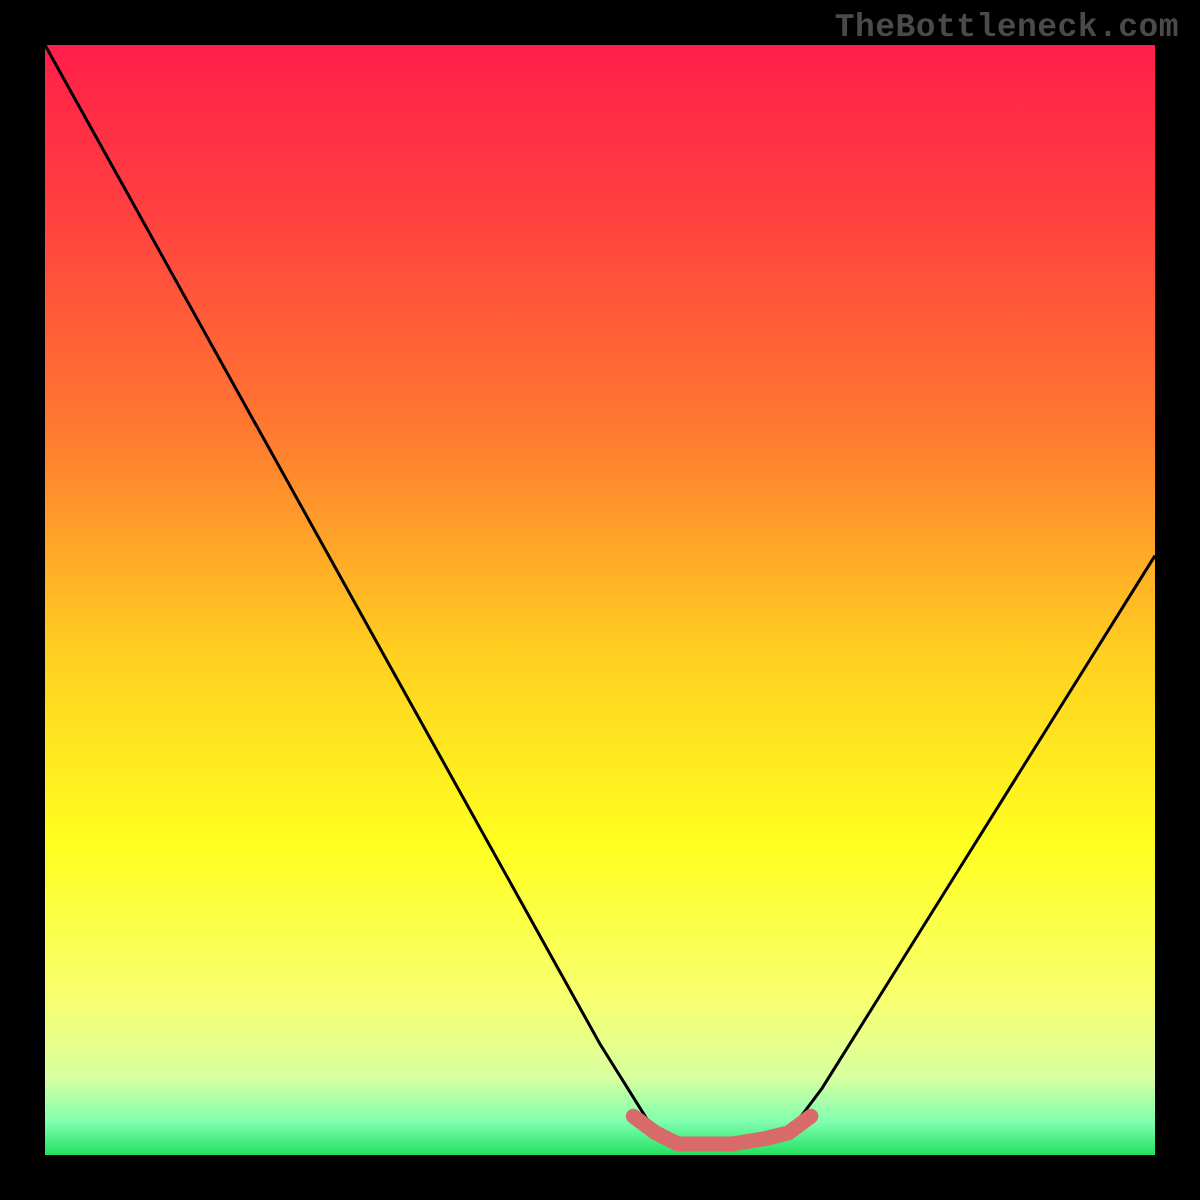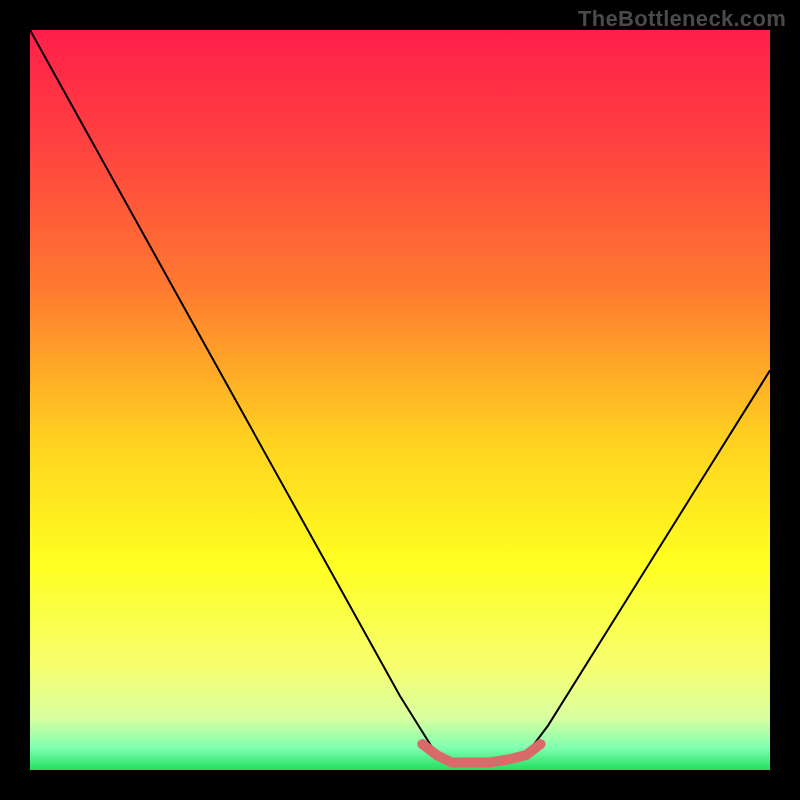--- a/index.html
+++ b/index.html
@@ -9,20 +9,21 @@
     height: 800px;
     background: #000;
     overflow: hidden;
     font-family: Arial, Helvetica, sans-serif;
   }
   .stage {
     position: relative;
     width: 800px;
     height: 800px;
     background: #000;
+    font-family: Liberation Mono, monospace;
   }
   .attribution {
     position: absolute;
     top: 6px;
     right: 14px;
     color: #4a4a4a;
     font-size: 22px;
     font-weight: 600;
     letter-spacing: 0.3px;
     z-index: 50;

